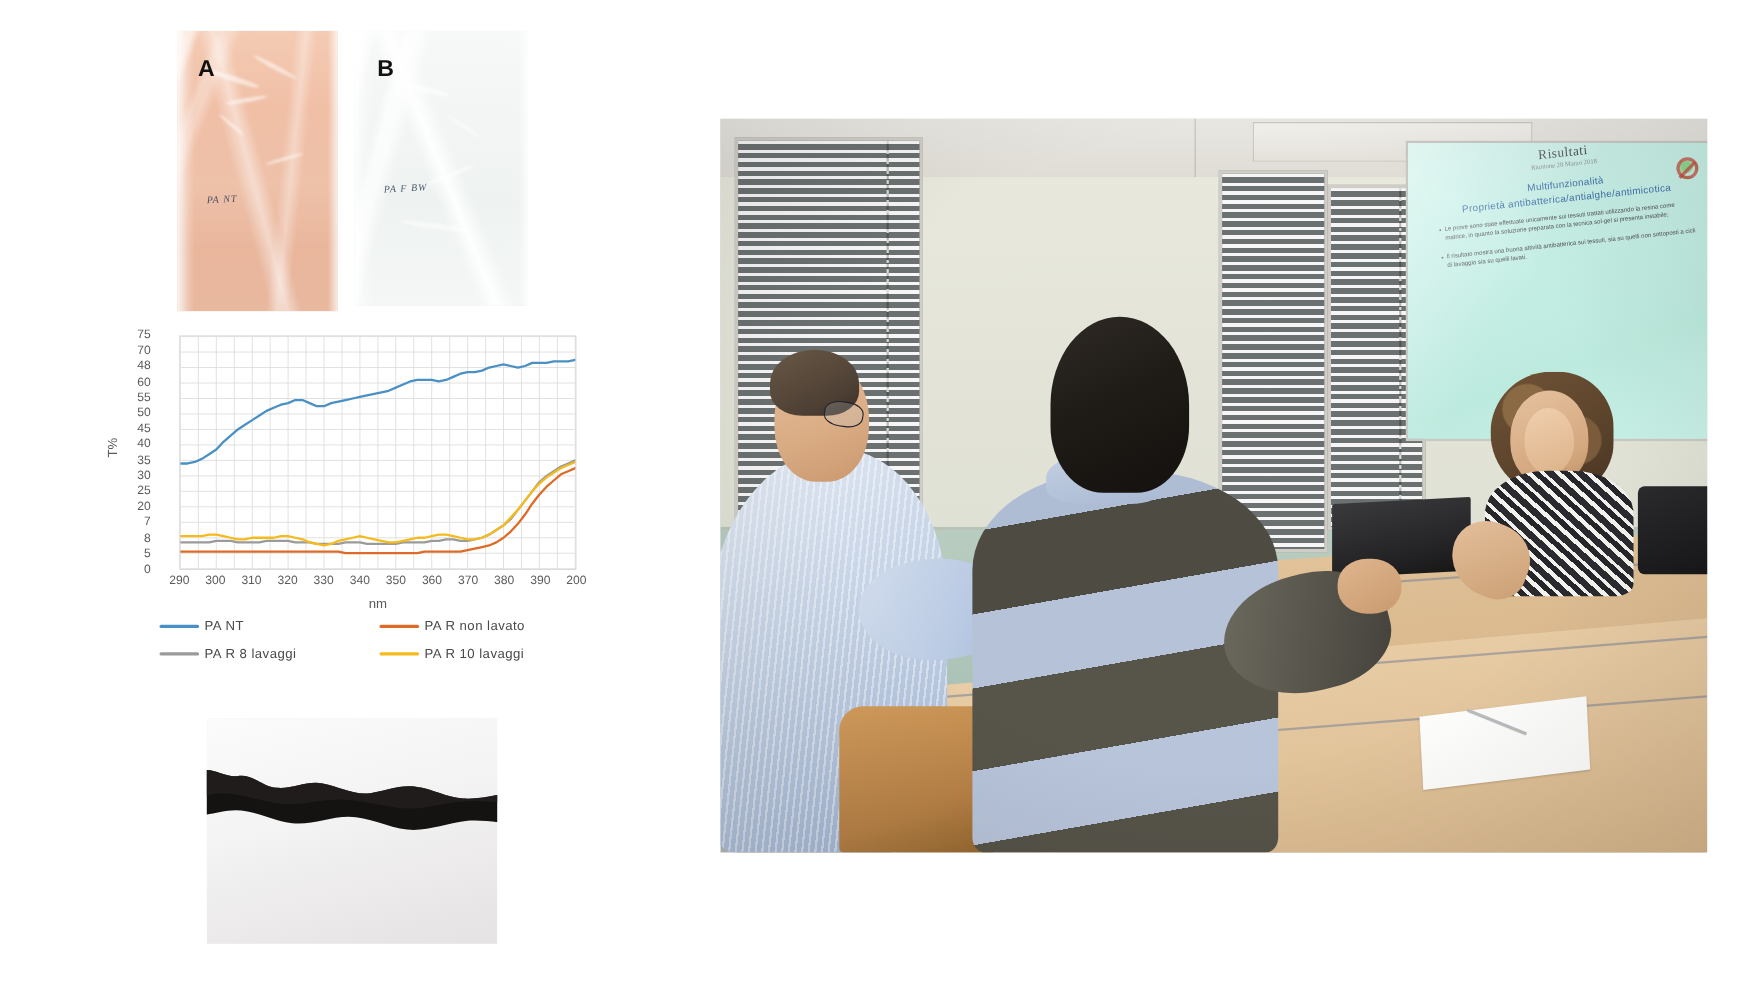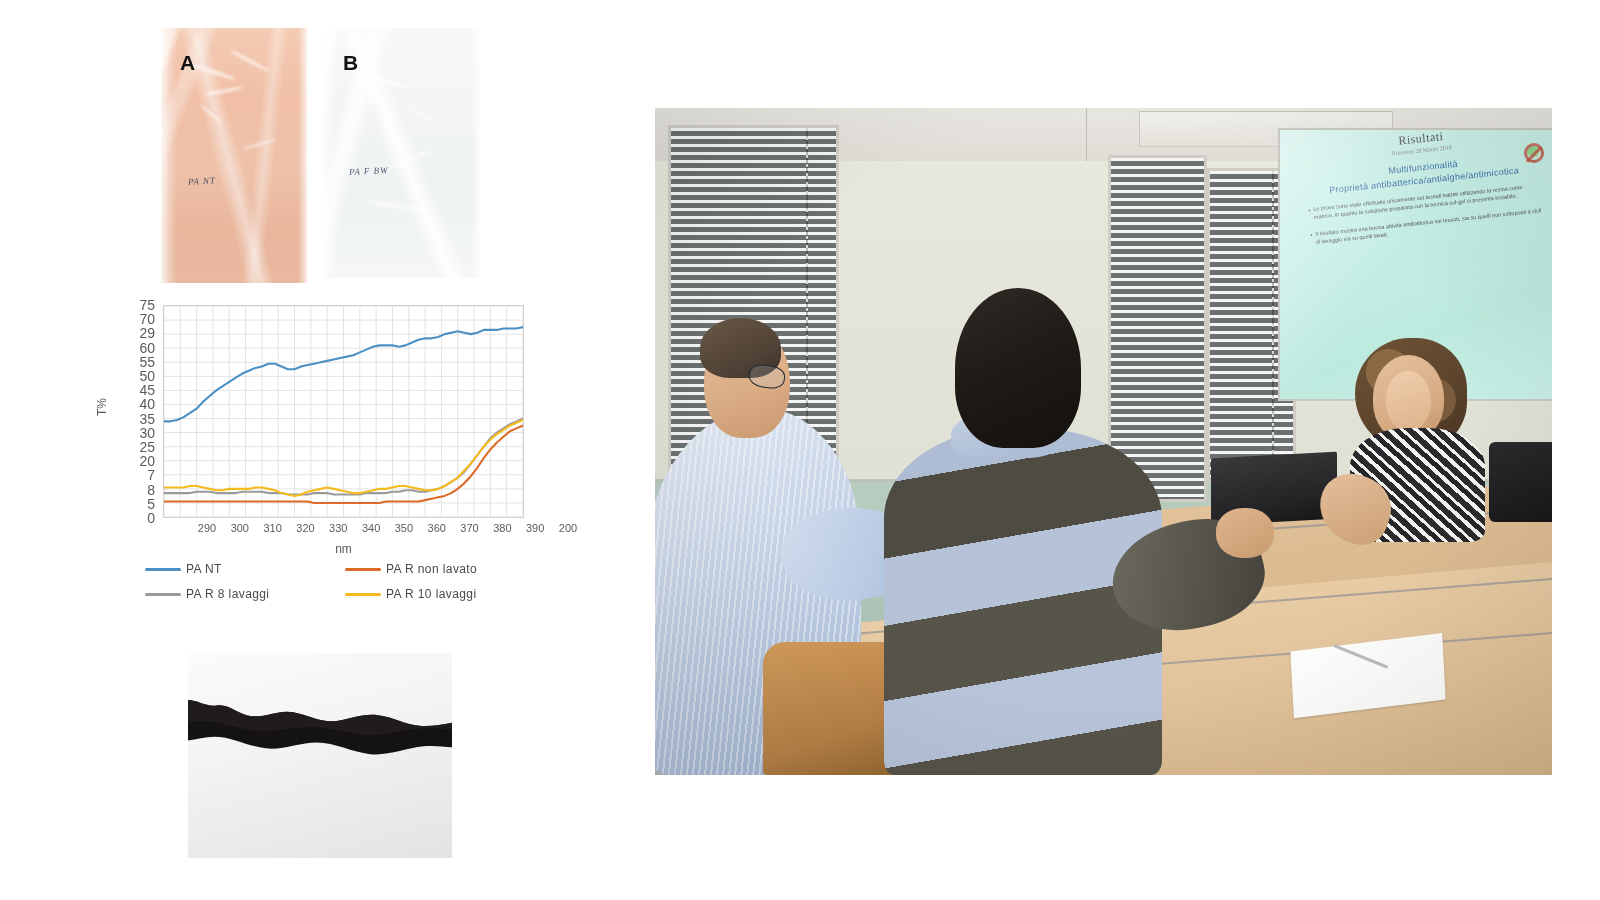--- a/index.html
+++ b/index.html
@@ -54,24 +54,24 @@
   #hand-a{left:188px;top:176px;}
   #hand-b{left:349px;top:166px;}
 
   
   #uv-chart{position:absolute;left:100px;top:290px;width:450px;height:320px;}
   #chart-plot-wrap{position:absolute;left:63px;top:15px;width:361px;height:213px;}
   #chart-plot{position:absolute;inset:0;border:1px solid #d2d2d2;background:#fff;}
   #chart-svg{position:absolute;inset:0;width:100%;height:100%;}
 
   .y-ticks{position:absolute;left:0;top:15px;width:58px;height:213px;}
-  .y-tick{position:absolute;right:3px;font-size:14px;color:#5a5a5a;
+  .y-tick{position:absolute;right:21px;font-size:11px;color:#5a5a5a;
     line-height:1;transform:translateY(-50%);white-space:nowrap;}
   .x-ticks{position:absolute;left:63px;top:232px;width:361px;height:16px;}
-  .x-tick{position:absolute;font-size:11px;color:#5a5a5a;transform:translateX(-50%);white-space:nowrap;margin-left:44px;}
+  .x-tick{position:absolute;font-size:11px;color:#5a5a5a;transform:translateX(-50%);white-space:nowrap;}
 
   #y-axis-title{position:absolute;left:2px;top:110px;font-size:12px;color:#5a5a5a;
     transform:rotate(-90deg) translate(-50%,0);transform-origin:left center;white-space:nowrap;}
   #x-axis-title{position:absolute;left:63px;top:252px;width:361px;text-align:center;
     font-size:12px;color:#5a5a5a;}
 
   #chart-legend{position:absolute;left:45px;top:272px;width:400px;
     display:grid;grid-template-columns:200px 200px;row-gap:11px;}
   .legend-item{display:flex;align-items:center;gap:5px;}
   .legend-swatch{width:36px;height:3px;border-radius:2px;flex:0 0 auto;}
@@ -262,21 +262,21 @@
     <div class="crinkle" style="left:52%;top:34%;width:22%;height:3px;transform:rotate(34deg);"></div>
   </div>
   <div class="panel-letter" id="letter-b">B</div>
   <div class="handwriting" id="hand-b">PA  F  BW</div>
 
   <div id="uv-chart">
     <div id="y-axis-title">T%</div>
     <div class="y-ticks" id="y-ticks">
         <div class="y-tick" style="top: 0px;">75</div>
         <div class="y-tick" style="top: 14.2px;">70</div>
-        <div class="y-tick" style="top: 28.4px;">29</div>
+        <div class="y-tick" style="top: 28.4px;">48</div>
         <div class="y-tick" style="top: 42.6px; margin-left: 45px;">60</div>
         <div class="y-tick" style="top: 56.8px;">55</div>
         <div class="y-tick" style="top: 71px;">50</div>
         <div class="y-tick" style="top: 85.2px;">45</div>
         <div class="y-tick" style="top: 99.4px;">40</div>
         <div class="y-tick" style="top: 113.6px; margin-left: 28px;">35</div>
         <div class="y-tick" style="top: 127.8px;">30</div>
         <div class="y-tick" style="top: 142px;">25</div>
         <div class="y-tick" style="top: 156.2px;">20</div>
         <div class="y-tick" style="top: 170.4px;">7</div>

